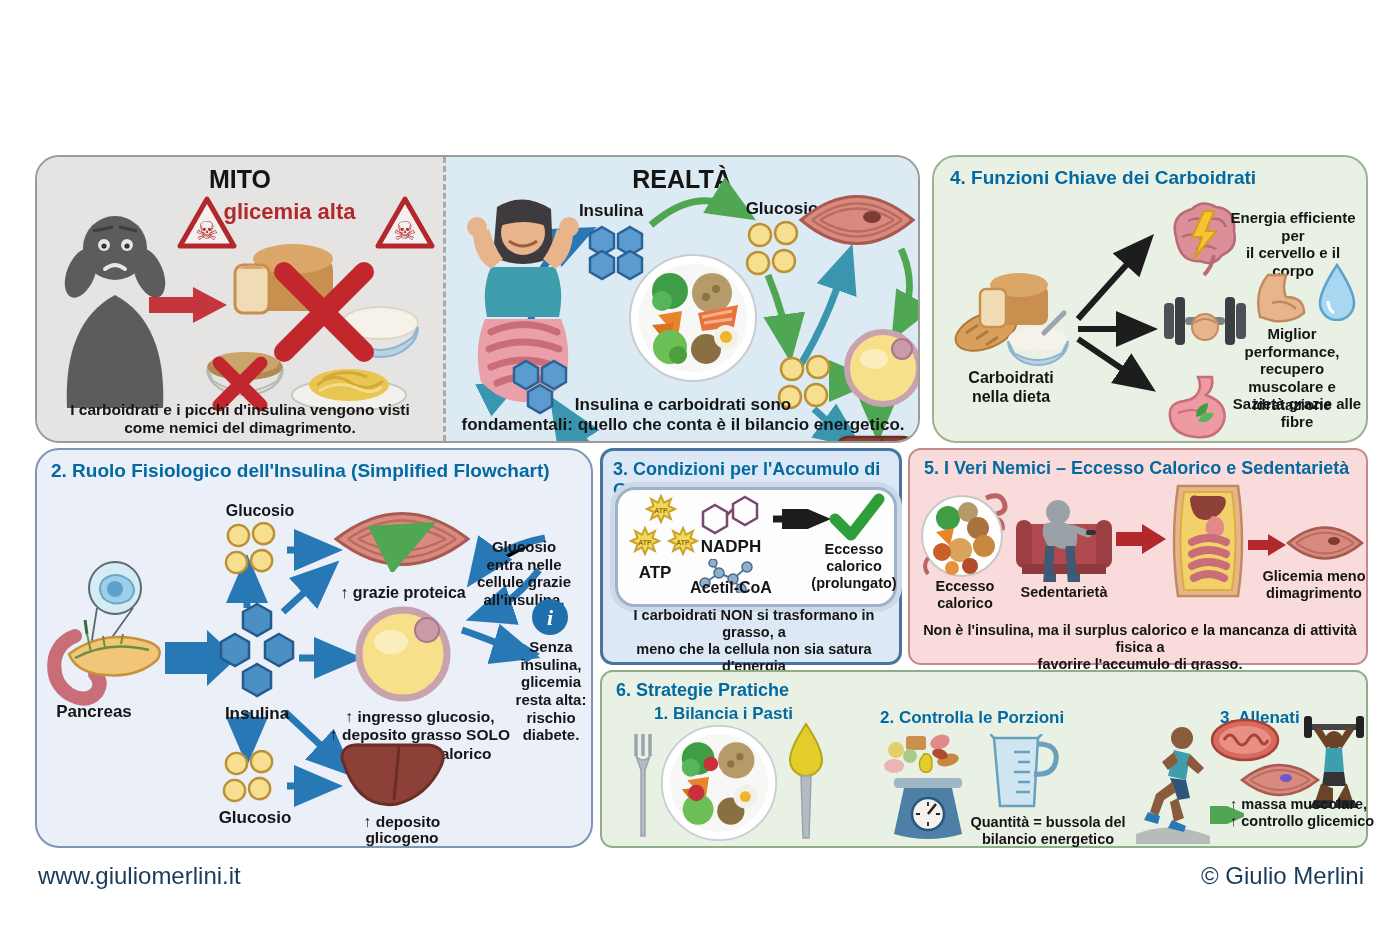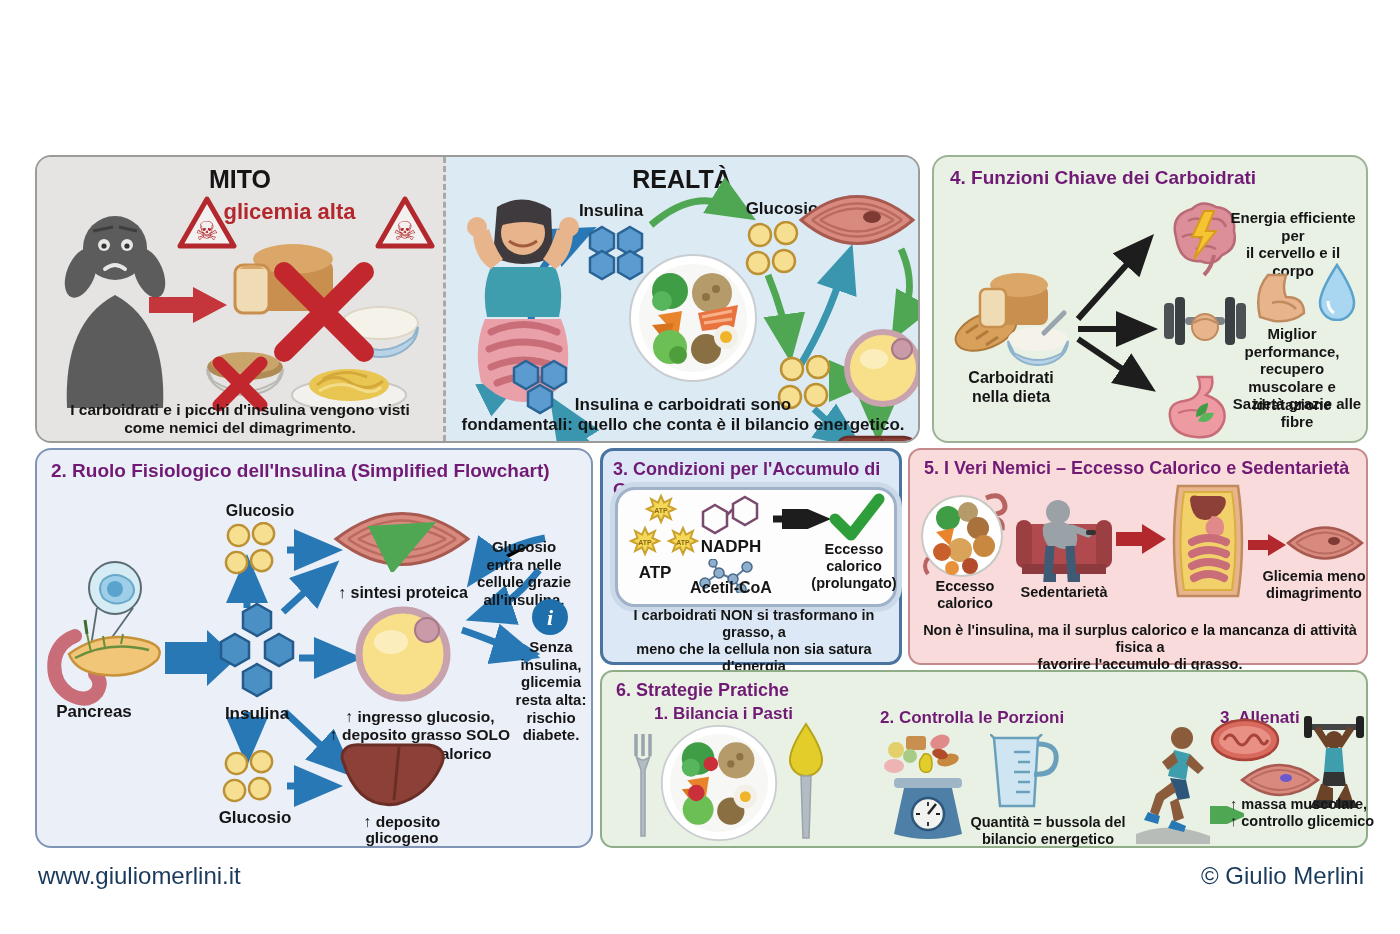--- a/index.html
+++ b/index.html
@@ -2,23 +2,23 @@
 <html><head>
 <meta charset="utf-8">
 <style>
   html,body{margin:0;padding:0;background:#fff;}
   .page{position:relative;width:1400px;height:934px;background:#ffffff;overflow:hidden;
         font-family:"Liberation Sans",sans-serif;color:#111;}
   .page-title{position:absolute;top:102px;left:0;width:100%;text-align:center;
 however{}
     font-weight:bold;}
   .page-title{font-size:31px;font-weight:bold;letter-spacing:-0.3px;color:#161616;}
-  .panel{position:absolute;box-sizing:border-box;border-radius:16px;}
+  .panel{position:absolute;box-sizing:border-box;border-radius:24px;}
   .lbl{position:absolute;font-weight:bold;text-align:center;white-space:pre-line;line-height:1.18;color:#151515;}
-  .panel-h{position:absolute;font-weight:bold;color:#701a75;}
+  .panel-h{position:absolute;font-weight:bold;color:#0369a1;}
   
   #mr{left:35px;top:155px;width:885px;height:288px;border:2px solid #9b9b98;display:flex;overflow:hidden;background:#e6e4e2;}
   .mito-half{position:relative;width:406px;height:100%;background:#e6e4e2;}
   .mr-divider{width:0;border-left:3px dashed #a9a9a6;height:100%;}
   .realta-half{position:relative;flex:1;height:100%;background:#dceaf3;}
   #p4{left:932px;top:155px;width:436px;height:288px;background:#e9f1e5;border:2px solid #9cb295;}
   #p2{left:35px;top:448px;width:558px;height:400px;background:#eaeff8;border:2px solid #8095b5;}
   #p3{left:600px;top:448px;width:302px;height:217px;background:#dde8f6;border:3px solid #49749f;border-radius:13px;}
   #p5{left:908px;top:448px;width:460px;height:217px;background:#f9dbdb;border:2px solid #c4898b;border-radius:13px;}
   #p6{left:600px;top:670px;width:768px;height:178px;background:#e9f1e5;border:2px solid #8fae88;border-radius:13px;}
@@ -371,21 +371,21 @@
       </svg>
     </div>
 
     <div class="icon" style="left:295px;top:56px;">
       <svg width="140" height="66" viewBox="0 0 140 66">
         <path d="M4 33 Q70 -18 136 33 Q70 84 4 33 Z" fill="#d98a7e" stroke="#a85a50" stroke-width="3"></path>
         <path d="M16 33 Q70 -4 124 33 M26 33 Q70 10 114 33 M26 33 Q70 56 114 33 M16 33 Q70 70 124 33" stroke="#b96b60" stroke-width="2.5" fill="none"></path>
         <path d="M48 44 L88 24" stroke="#3f9e45" stroke-width="9" marker-end="url(#mG)"></path>
       </svg>
     </div>
-    <div class="lbl" style="left:286px;top:134px;width:160px;font-size:16px;">↑ sintesi proteica</div>
+    <div class="lbl" style="left:286px;top:134px;width:160px;font-size:16px;">↑ grazie proteica</div>
     <div class="lbl" style="left:428px;top:88px;width:118px;font-size:15px;">Glucosio
 entra nelle
 cellule grazie
 all'insulina.</div>
 
     <div class="icon" style="left:8px;top:108px;">
       <svg width="130" height="160" viewBox="0 0 130 160">
         <circle cx="70" cy="30" r="26" fill="#d6ecf5" stroke="#5a6a72" stroke-width="2"></circle>
         <path d="M58 22 Q70 12 84 22 Q94 32 84 42 Q70 50 58 40 Q52 30 58 22 Z" fill="#9fcfe8" stroke="#6aa8c8" stroke-width="2"></path>
         <circle cx="70" cy="31" r="8" fill="#5ba3cc"></circle>

